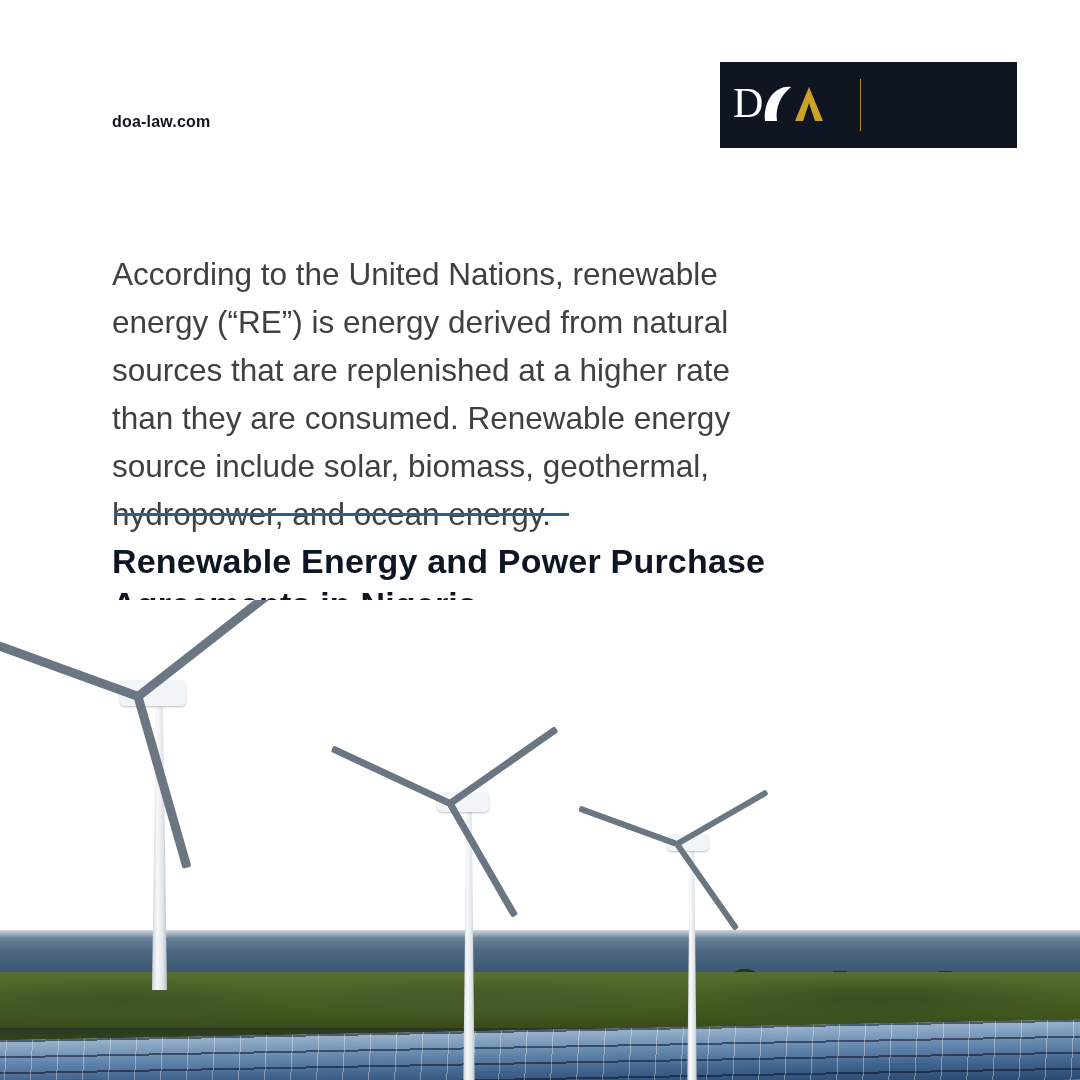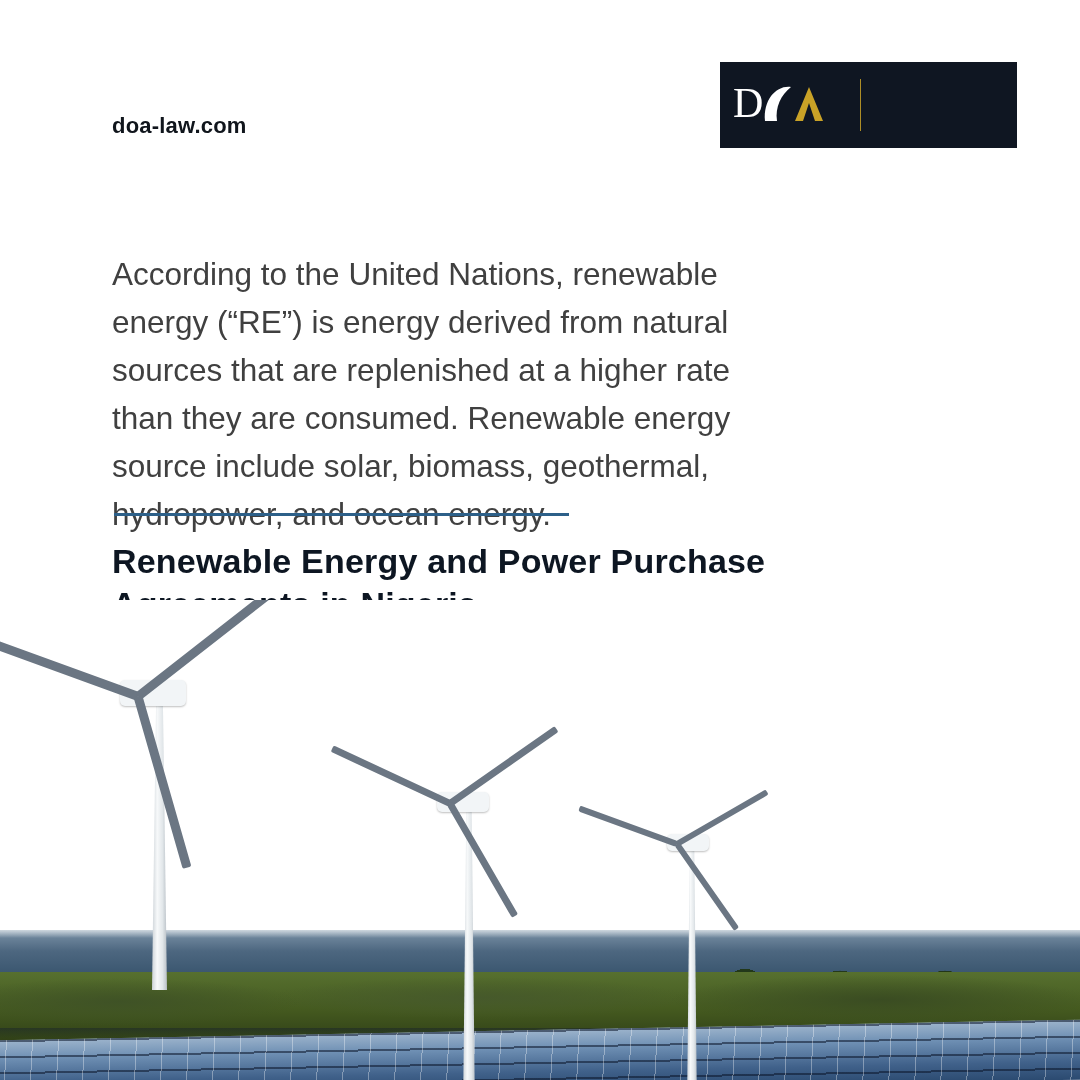--- a/index.html
+++ b/index.html
@@ -13,21 +13,21 @@
     position: relative;
     width: 1080px; height: 1080px;
     background: #ffffff;
     overflow: hidden;
   }
 
   
   .site-url {
     position: absolute;
     left: 112px; top: 113px;
-    font-size: 22px;
+    font-size: 16px;
     font-weight: bold;
     color: #10151c;
     letter-spacing: 0.2px;
   }
 
   .logo-box {
     position: absolute;
     left: 720px; top: 62px;
     width: 297px; height: 86px;
     background: #0f1622;

